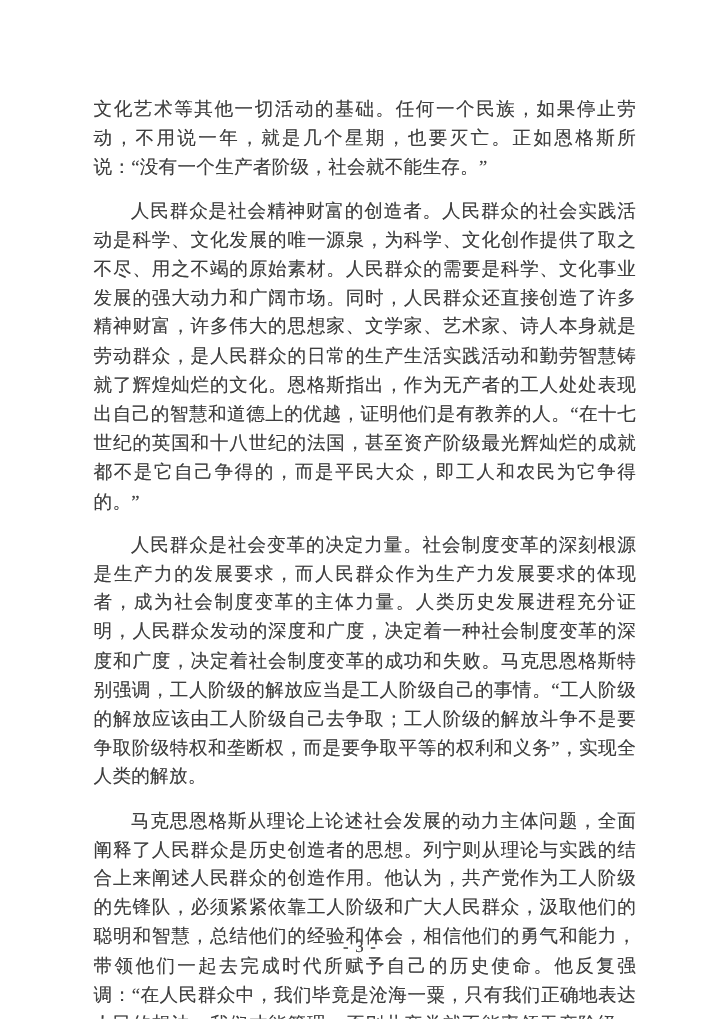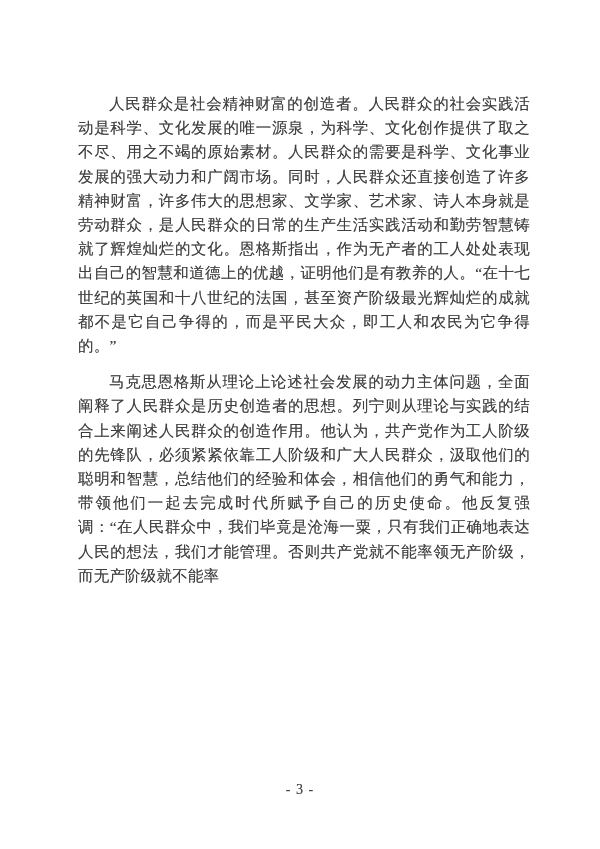--- a/index.html
+++ b/index.html
@@ -44,17 +44,19 @@
     color: #3f3f3f;
     letter-spacing: 1px;
     text-shadow: 0 0 0.5px rgba(70,70,70,0.55);
   }
 </style>
 </head>
 <body>
 
 <div class="page">
   <div class="text-block">
+    <p>文化艺术等其他一切活动的基础。任何一个民族，如果停止劳动，不用说一年，就是几个星期，也要灭亡。正如恩格斯所说：“没有一个生产者阶级，社会就不能生存。”</p>
     <p class="indent">人民群众是社会精神财富的创造者。人民群众的社会实践活动是科学、文化发展的唯一源泉，为科学、文化创作提供了取之不尽、用之不竭的原始素材。人民群众的需要是科学、文化事业发展的强大动力和广阔市场。同时，人民群众还直接创造了许多精神财富，许多伟大的思想家、文学家、艺术家、诗人本身就是劳动群众，是人民群众的日常的生产生活实践活动和勤劳智慧铸就了辉煌灿烂的文化。恩格斯指出，作为无产者的工人处处表现出自己的智慧和道德上的优越，证明他们是有教养的人。“在十七世纪的英国和十八世纪的法国，甚至资产阶级最光辉灿烂的成就都不是它自己争得的，而是平民大众，即工人和农民为它争得的。”</p>
+    <p class="indent">人民群众是社会变革的决定力量。社会制度变革的深刻根源是生产力的发展要求，而人民群众作为生产力发展要求的体现者，成为社会制度变革的主体力量。人类历史发展进程充分证明，人民群众发动的深度和广度，决定着一种社会制度变革的深度和广度，决定着社会制度变革的成功和失败。马克思恩格斯特别强调，工人阶级的解放应当是工人阶级自己的事情。“工人阶级的解放应该由工人阶级自己去争取；工人阶级的解放斗争不是要争取阶级特权和垄断权，而是要争取平等的权利和义务”，实现全人类的解放。</p>
     <p class="indent">马克思恩格斯从理论上论述社会发展的动力主体问题，全面阐释了人民群众是历史创造者的思想。列宁则从理论与实践的结合上来阐述人民群众的创造作用。他认为，共产党作为工人阶级的先锋队，必须紧紧依靠工人阶级和广大人民群众，汲取他们的聪明和智慧，总结他们的经验和体会，相信他们的勇气和能力，带领他们一起去完成时代所赋予自己的历史使命。他反复强调：“在人民群众中，我们毕竟是沧海一粟，只有我们正确地表达人民的想法，我们才能管理。否则共产党就不能率领无产阶级，而无产阶级就不能率</p>
   </div>
   <div class="footer">- 3 -</div>
 </div>
 
 </body></html>

